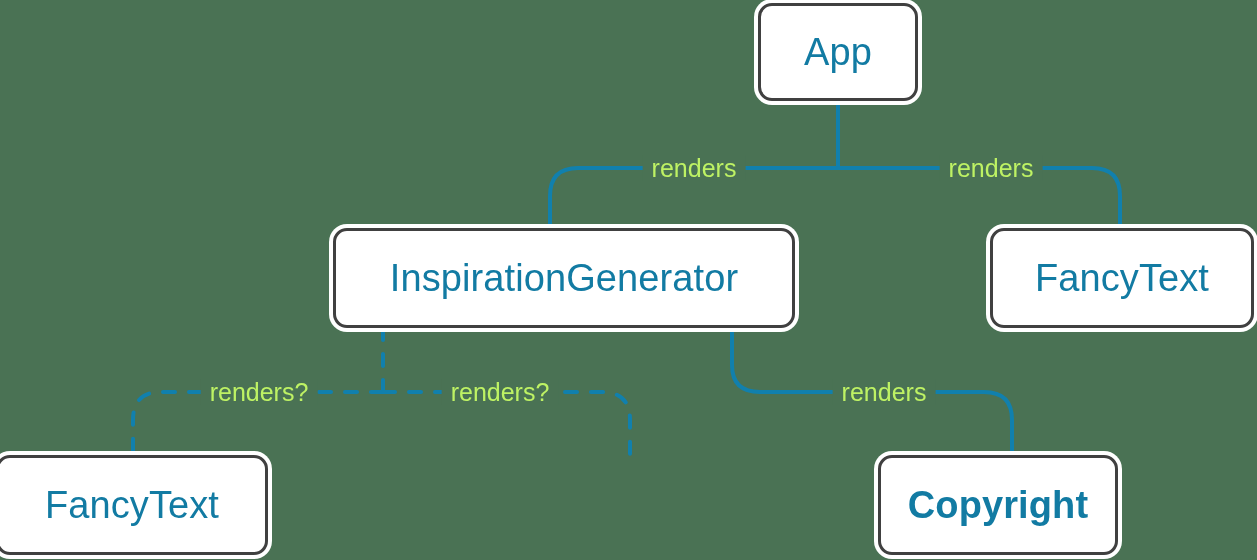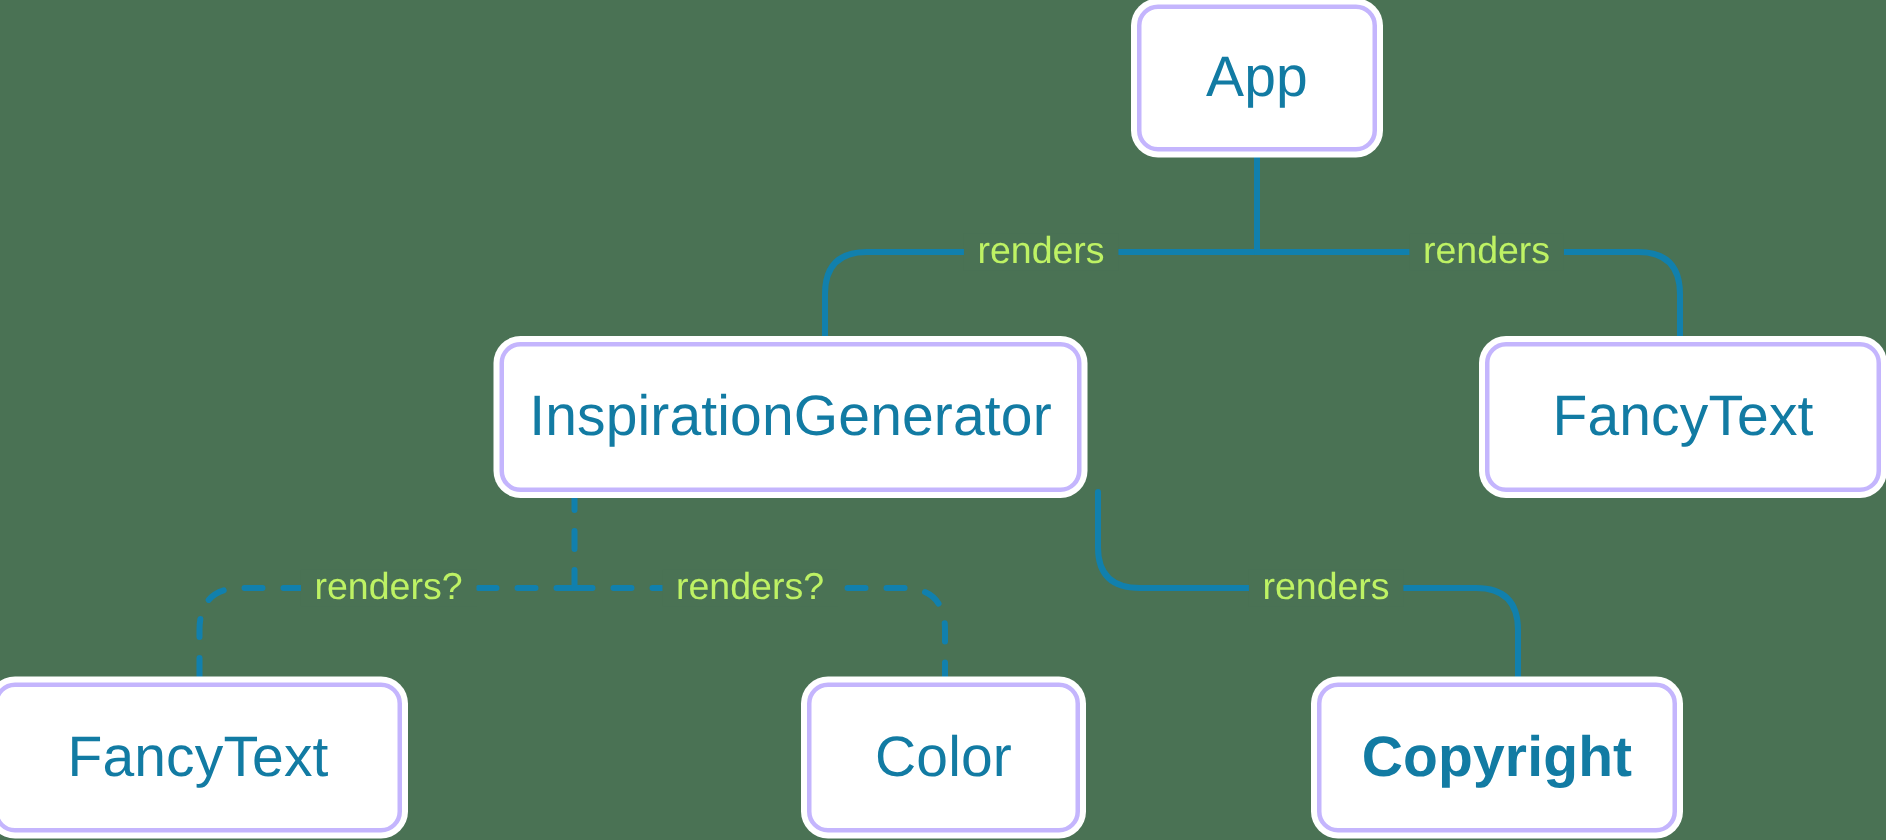--- a/index.html
+++ b/index.html
@@ -21,21 +21,21 @@
   #edges {
     position: absolute;
     left: 0;
     top: 0;
     width: 1257px;
     height: 560px;
   }
   .node {
     position: absolute;
     background: #ffffff;
-    border: 3px solid #c4b5fd;
+    border: 3px solid #404040;
     border-radius: 14px;
     box-shadow: 0 0 0 4px #ffffff;
     display: flex;
     align-items: center;
     justify-content: center;
     box-sizing: border-box;
   }
   .node-label {
     color: #127ba3;
     font-size: 38px;
@@ -83,33 +83,30 @@
   <div class="edge-label" style="left:694px; top:168px;">renders</div>
   <div class="edge-label" style="left:991px; top:168px;">renders</div>
   <div class="edge-label" style="left:259px; top:392px;">renders?</div>
   <div class="edge-label" style="left:500px; top:392px;">renders?</div>
   <div class="edge-label" style="left:884px; top:392px;">renders</div>
 
   <div class="node" style="left:758px; top:3px; width:160px; height:98px;">
     <span class="node-label">App</span>
   </div>
 
-  <div class="node" style="left:333px; top:228px; width:388px; height:100px;">
+  <div class="node" style="left:333px; top:228px; width:462px; height:100px;">
     <span class="node-label">InspirationGenerator</span>
   </div>
 
   <div class="node" style="left:990px; top:228px; width:264px; height:100px;">
     <span class="node-label">FancyText</span>
   </div>
 
   <div class="node" style="left:-4px; top:455px; width:272px; height:100px;">
     <span class="node-label">FancyText</span>
   </div>
 
-  <div class="node" style="left:538px; top:455px; width:182px; height:100px;">
-    <span class="node-label">Color</span>
-  </div>
 
   <div class="node" style="left:878px; top:455px; width:240px; height:100px;font-weight:bold;">
     <span class="node-label">Copyright</span>
   </div>
 
 </div>
 
 </body></html>

